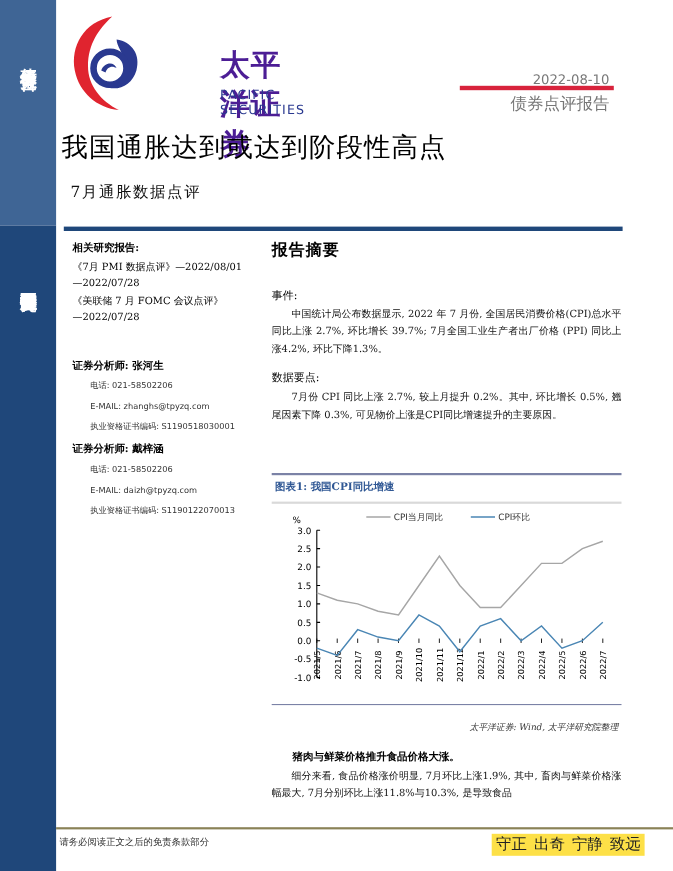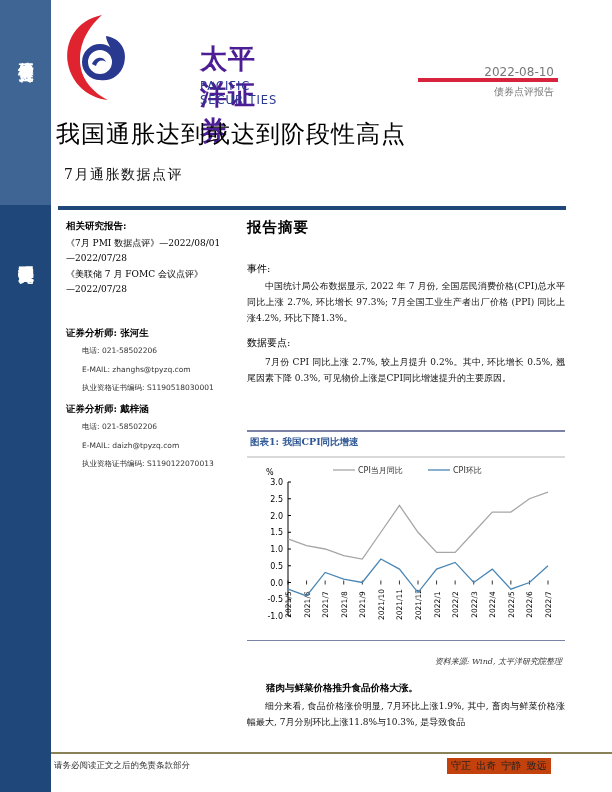--- a/index.html
+++ b/index.html
@@ -15,21 +15,21 @@
   .vtext.bottom { top: 255px; font-size: 15px; line-height: 51px; letter-spacing: 0px; }
 
   .logo { position: absolute; left: 62px; top: 12px; width: 200px; height: 90px; }
   .logo-cn { position: absolute; left: 138px; top: 29px; font-family: Liberation Sans, sans-serif; font-weight: bold;
              font-size: 27px; color: #4c1d95; letter-spacing: 1px; }
   .logo-en { position: absolute; left: 138px; top: 67px; font-family: "DejaVu Sans", sans-serif; font-size: 11.5px;
              color: #2a3990; letter-spacing: 1px; }
 
   .date { position: absolute; right: 58px; top: 65px; font-family: "DejaVu Sans", sans-serif; font-size: 12px; color: #777; }
   .red-rule { position: absolute; left: 418px; top: 78px; width: 140px; height: 4px; background: #d8233c; }
-  .report-type { position: absolute; right: 58px; top: 85px; font-family: Liberation Serif, serif; font-size: 10px; color: #777; }
+  .report-type { position: absolute; right: 58px; top: 85px; font-family: Liberation Serif, serif; font-size: 15px; color: #777; }
 
   .main-title { position: absolute; left: 56px; top: 118px; font-size: 24px; font-weight: normal; letter-spacing: 1px; }
   .sub-title { position: absolute; left: 64px; top: 166px; font-size: 14px; letter-spacing: 1.5px; color: #111; }
 
   .blue-rule { position: absolute; left: 58px; top: 206px; width: 508px; height: 4px; background: #1f477a; }
 
   .related { position: absolute; left: 66px; top: 218px; width: 175px; font-size: 9px; line-height: 15.5px; }
   .related .hdr { font-weight: bold; font-size: 9.5px; margin-bottom: 2px; }
   .analyst { position: absolute; left: 66px; width: 175px; font-size: 8px; line-height: 12px; }
   .analyst .name { font-weight: bold; font-size: 9.5px; margin-bottom: 6px; }
@@ -43,21 +43,21 @@
   .bold-line { font-size: 9.5px; font-weight: bold; text-indent: 2em; }
 
   .gray-rule { position: absolute; left: 247px; height: 2px; width: 318px; }
 
   .chart-title { position: absolute; left: 250px; top: 436px; font-size: 9.5px; font-weight: bold; color: #2f5794; }
   .chart-wrap { position: absolute; left: 248px; top: 465px; width: 315px; height: 165px; }
   .source { position: absolute; right: 50px; top: 656px; font-size: 8px; font-style: italic; color: #333; }
 
   .footer-rule { position: absolute; left: 51px; top: 752px; width: 561px; height: 2px; background: #8a8257; }
   .footer-left { position: absolute; left: 54px; top: 760px; font-size: 8.5px; color: #333; }
-  .footer-right { position: absolute; left: 447px; top: 758px; background: #c2410c; font-size: 10px; padding: 1px 4px; color: #222; word-spacing: 2px; }
+  .footer-right { position: absolute; left: 447px; top: 758px; background: #fde047; font-size: 14px; padding: 1px 4px; color: #222; word-spacing: 2px; }
 </style>
 </head>
 <body>
 
 <div class="sidebar-top"></div>
 <div class="sidebar-bottom"></div>
 <div class="vtext top">债券研究报告</div>
 <div class="vtext bottom">太平洋证券股份有限公司证券研究报告</div>
 
 <div class="logo">
@@ -99,21 +99,21 @@
   <div class="row">电话: 021-58502206</div>
   <div class="row">E-MAIL: daizh@tpyzq.com</div>
   <div class="row">执业资格证书编码: S1190122070013</div>
 </div>
 
 <div class="right-col" style="top:218px;">
   <div class="sec-title">报告摘要</div>
 </div>
 <div class="right-col" style="top:262px;">
   <div class="sub-hdr">事件:</div>
-  <div class="para indent" style="margin-top:2px;">中国统计局公布数据显示, 2022 年 7 月份, 全国居民消费价格(CPI)总水平同比上涨 2.7%, 环比增长 97.3%; 7月全国工业生产者出厂价格 (PPI) 同比上涨4.2%, 环比下降1.3%。</div>
+  <div class="para indent" style="margin-top:2px;">中国统计局公布数据显示, 2022 年 7 月份, 全国居民消费价格(CPI)总水平同比上涨 2.7%, 环比增长 39.7%; 7月全国工业生产者出厂价格 (PPI) 同比上涨4.2%, 环比下降1.3%。</div>
 </div>
 <div class="right-col" style="top:336px;">
   <div class="sub-hdr">数据要点:</div>
   <div class="para indent" style="margin-top:4px;">7月份 CPI 同比上涨 2.7%, 较上月提升 0.2%。其中, 环比增长 0.5%, 翘尾因素下降 0.3%, 可见物价上涨是CPI同比增速提升的主要原因。</div>
 </div>
 
 <div class="gray-rule" style="top:430px; background:#7b82a6;"></div>
 <div class="chart-title">图表1: 我国CPI同比增速</div>
 <div class="gray-rule" style="top:456px; background:#d9d9d9;"></div>
 
@@ -172,21 +172,21 @@
       <polyline points="40,73.95 58.57142857142857,80.64999999999999 77.14285714285714,84 95.71428571428572,90.69999999999999 114.28571428571429,94.05000000000001 132.85714285714286,67.25 151.42857142857144,40.45 170,67.25 188.57142857142858,87.35 207.14285714285714,87.35 225.71428571428572,67.25 244.28571428571428,47.14999999999999 262.8571428571429,47.14999999999999 281.42857142857144,33.75 300,27.049999999999997" fill="none" stroke="#a6a6a6" stroke-width="1.3"></polyline>
       <polyline points="40,124.2 58.57142857142857,130.9 77.14285714285714,107.44999999999999 95.71428571428572,114.15 114.28571428571429,117.5 132.85714285714286,94.05000000000001 151.42857142857144,104.1 170,127.55 188.57142857142858,104.1 207.14285714285714,97.4 225.71428571428572,117.5 244.28571428571428,104.1 262.8571428571429,124.2 281.42857142857144,117.5 300,100.75" fill="none" stroke="#4a86b4" stroke-width="1.3"></polyline>
       <line x1="85" y1="5" x2="107" y2="5" stroke="#a6a6a6" stroke-width="1.3"></line>
       <text x="110" y="8" font-size="8" fill="#333">CPI当月同比</text>
       <line x1="180" y1="5" x2="202" y2="5" stroke="#4a86b4" stroke-width="1.3"></line>
       <text x="205" y="8" font-size="8" fill="#333">CPI环比</text>
     </svg>
 </div>
 
 <div class="gray-rule" style="top:640px; background:#7b82a6; height:1px;"></div>
-<div class="source">资料来源: Wind, 太平洋研究院整理</div>
+<div class="source">太平洋证券: Wind, 太平洋研究院整理</div>
 
 <div class="right-col" style="top:682px;">
   <div class="bold-line">猪肉与鲜菜价格推升食品价格大涨。</div>
   <div class="para indent" style="margin-top:3px;">细分来看, 食品价格涨价明显, 7月环比上涨1.9%, 其中, 畜肉与鲜菜价格涨幅最大, 7月分别环比上涨11.8%与10.3%, 是导致食品</div>
 </div>
 
 <div class="footer-rule"></div>
 <div class="footer-left">请务必阅读正文之后的免责条款部分</div>
 <div class="footer-right">守正 出奇 宁静 致远</div>
 

